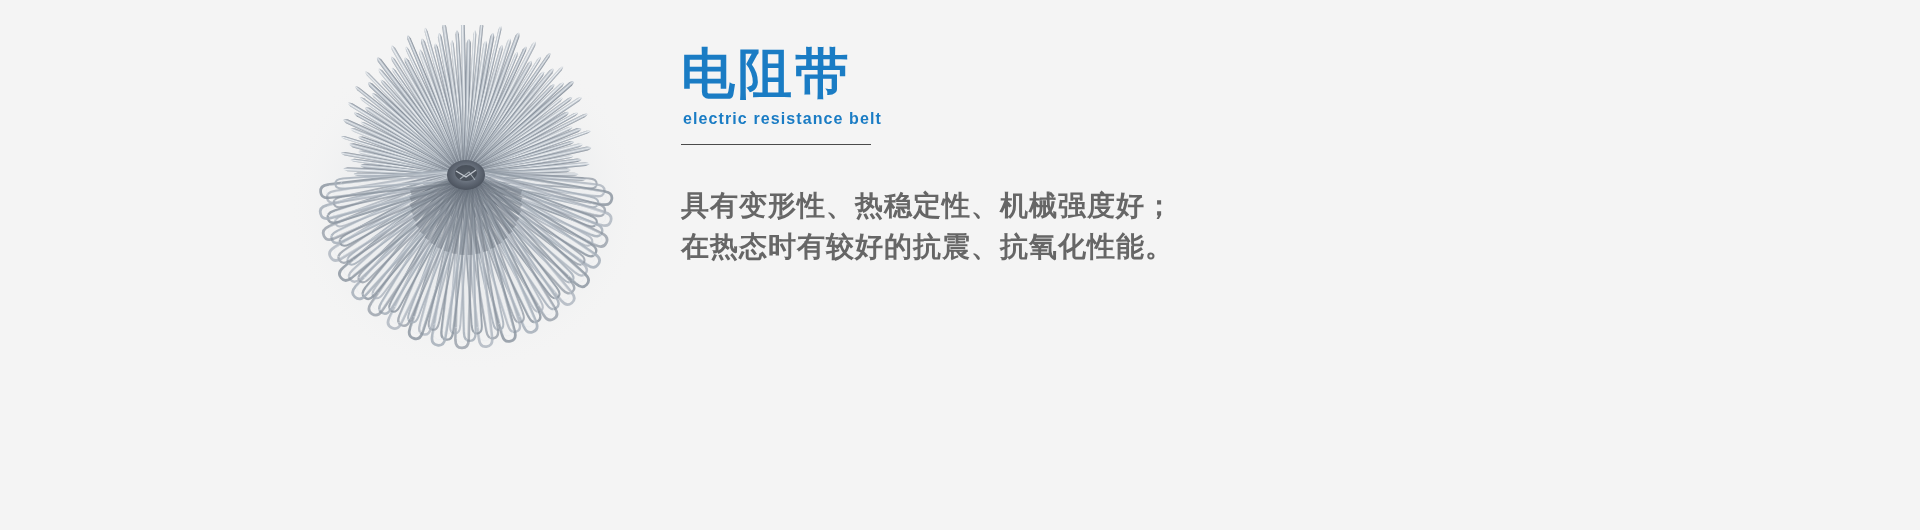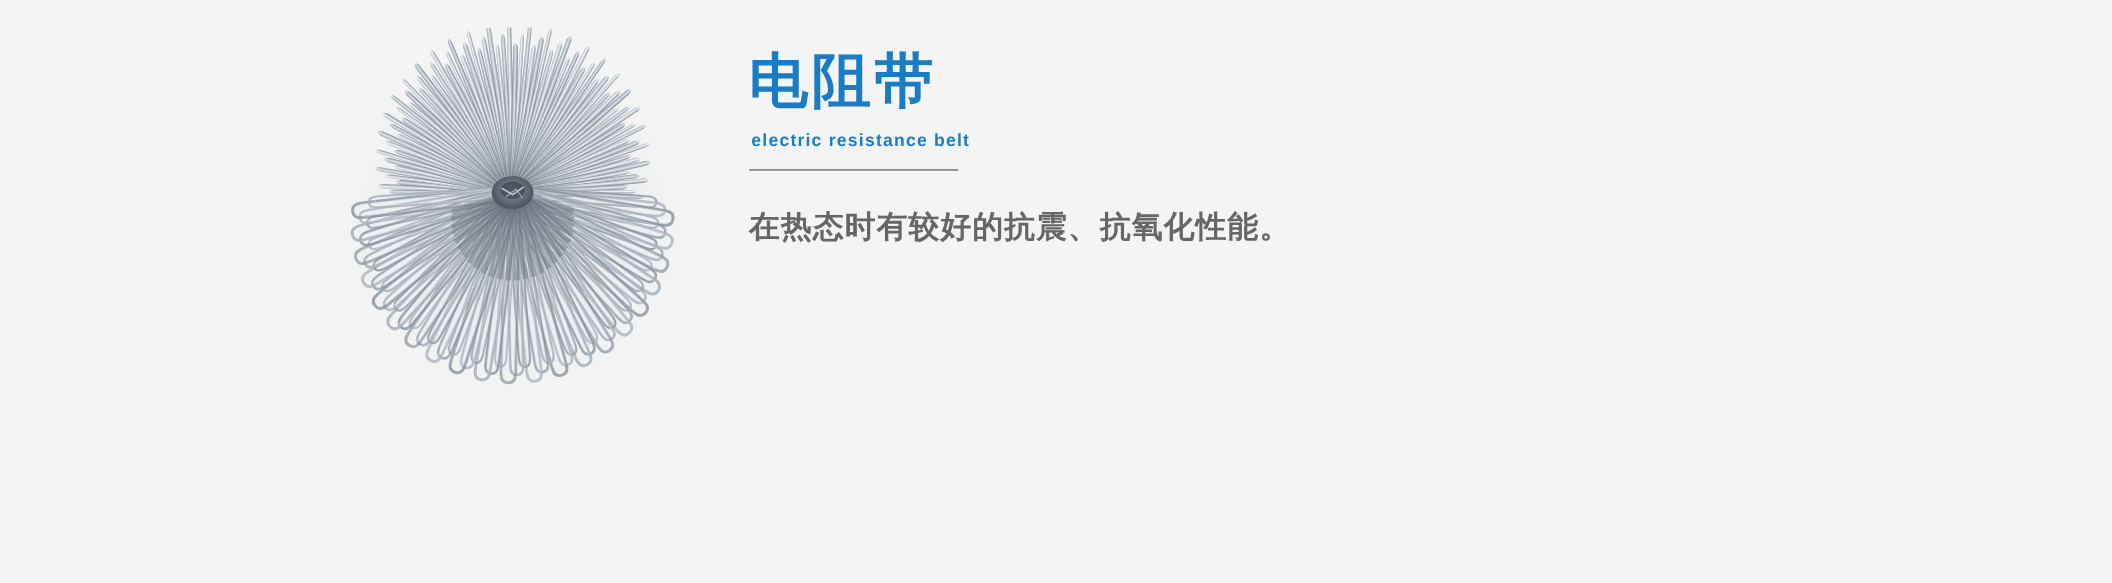--- a/index.html
+++ b/index.html
@@ -65,21 +65,21 @@
     white-space: nowrap;
   }
 
   .sub-title {
     font-family: "Liberation Sans", "DejaVu Sans", sans-serif;
     font-size: 16px;
     line-height: 22px;
     font-weight: 700;
     color: #1a7cc4;
     letter-spacing: 1.1px;
-    margin: 14px 0 0 2px;
+    margin: 4px 0 0 2px;
     white-space: nowrap;
   }
 
   .divider {
     margin-top: 14px;
     width: 190px;
     height: 1px;
     background: #4a4a4a;
     border: 0;
   }
@@ -751,18 +751,19 @@
 
   <div class="content">
 
     <div class="title-block">
       <div class="main-title">电阻带</div>
       <div class="sub-title">electric resistance belt</div>
       <div class="divider"></div>
     </div>
 
     <div class="body-block">
+      <div class="body-line">具有变形性、热稳定性、机械强度好；</div>
       <div class="body-line">在热态时有较好的抗震、抗氧化性能。</div>
     </div>
 
 
   </div>
 </div>
 
 </body></html>

